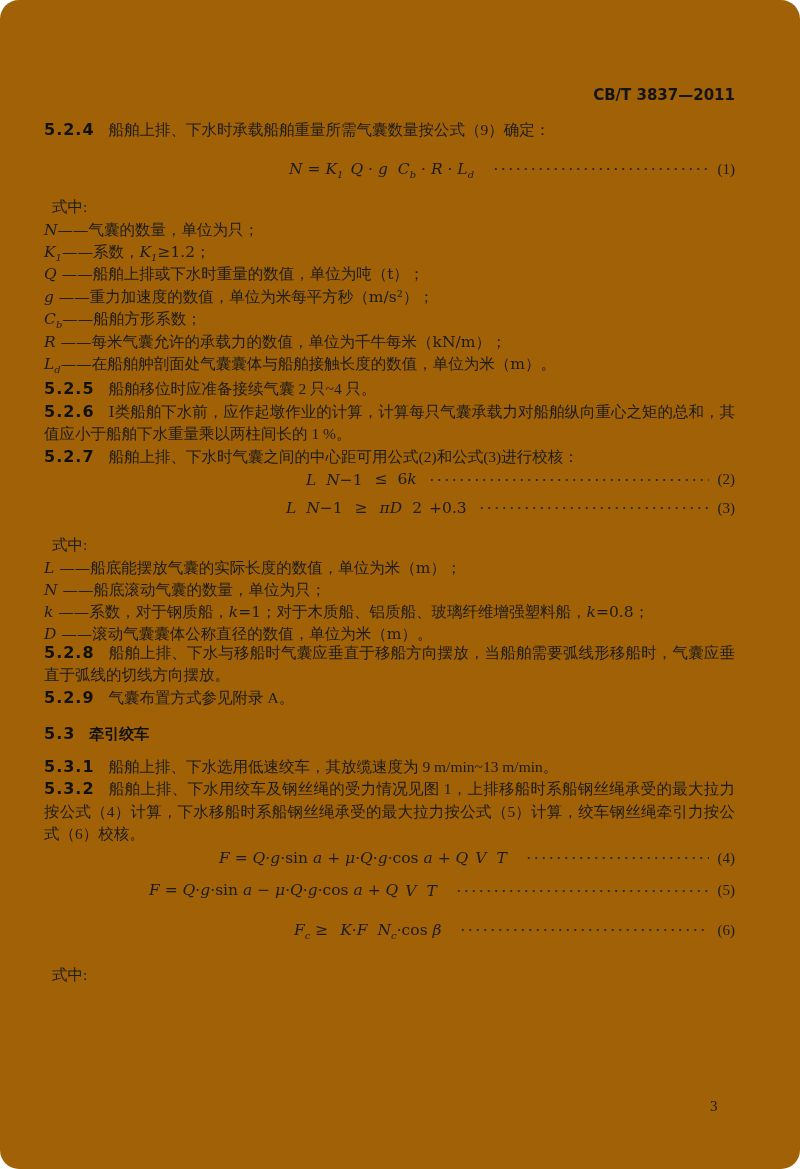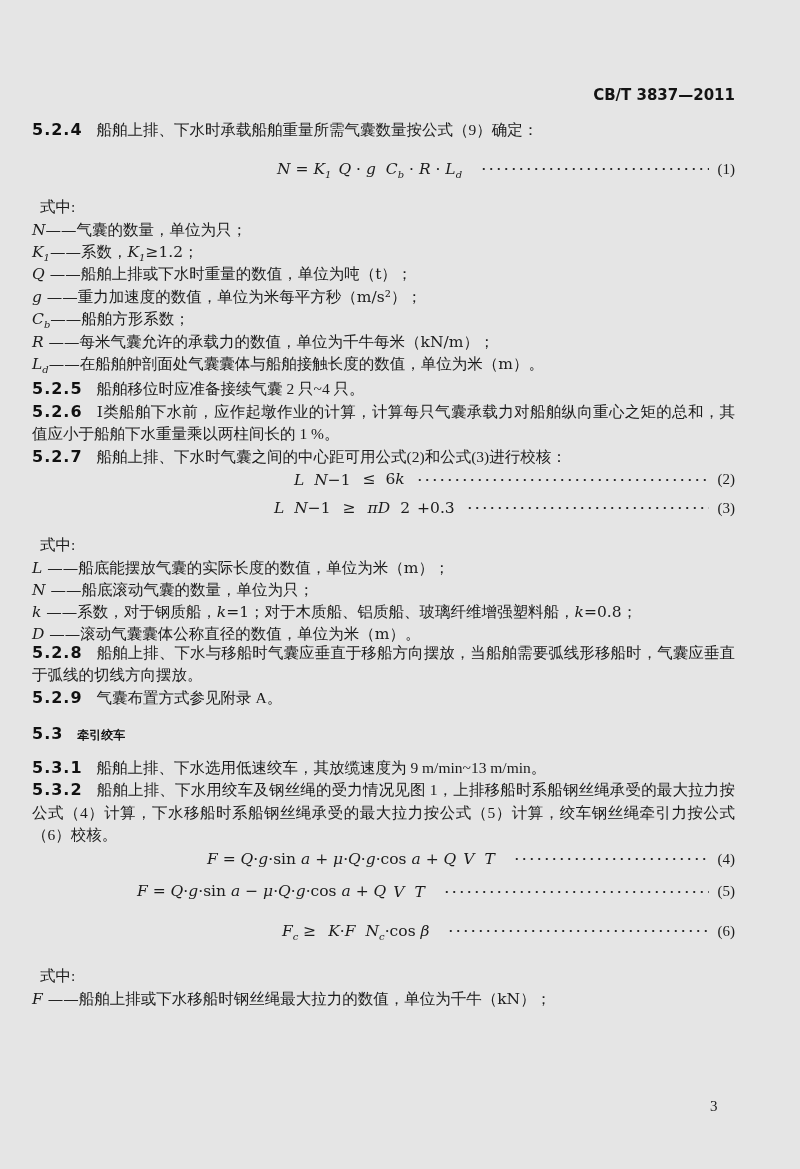--- a/index.html
+++ b/index.html
@@ -1,38 +1,38 @@
 <!DOCTYPE html>
 <html><head>
 <meta charset="utf-8">
 <style>
   html,body{margin:0;padding:0;background:#ffffff;}
   .page{
     width:800px;height:1169px;box-sizing:border-box;
-    background:#e5e5e5;position:relative;overflow:hidden;
-    padding:0 65px 0 32px;
+    background:#a16207;position:relative;overflow:hidden;
+    padding:0 65px 0 44px;
     font-family:"Liberation Serif","DejaVu Serif",serif;
     color:#1b1b1b;
-    font-size:15.5px;line-height:22.5px;
+    font-size:15.5px;line-height:22.5px;border-radius:19px;
   }
   .header{padding-top:86px;text-align:right;line-height:18px;}
   .std-no{
     font-family:"DejaVu Sans","Liberation Sans",sans-serif;
     font-weight:bold;font-size:15px;letter-spacing:0px;color:#141414;
   }
   p{margin:0;}
   .clause{text-align:justify;}
   .cnum{
     font-family:"DejaVu Sans","Liberation Sans",sans-serif;
     font-weight:bold;font-size:16px;color:#111;
     margin-right:14px;letter-spacing:1px;
   }
   .h2title{
     font-family:"DejaVu Sans","Liberation Sans",sans-serif;
-    font-weight:bold;font-size:12px;color:#111;
+    font-weight:bold;font-size:15px;color:#111;
   }
   
   .formula-row{display:flex;align-items:center;}
   .eq{display:inline-flex;align-items:center;white-space:pre;}
   .mi{font-style:italic;font-family:"DejaVu Serif",serif;white-space:pre;}
   .mu{font-style:normal;font-family:"DejaVu Serif",serif;white-space:pre;}
   .mrow{display:inline;white-space:pre;}
   sub.msub{font-size:10px;line-height:0;font-style:italic;font-family:"DejaVu Serif",serif;}
   .frac{display:inline-flex;flex-direction:row;align-items:center;margin:0 2px;}
   .fnum,.fden{line-height:17px;padding:0 5px;white-space:pre;}
@@ -142,19 +142,16 @@
     <span class="fno">(5)</span>
   </div>
 
   <div class="formula-row m-f6" style="margin-left:250px;">
     <span class="eq"><span class="mrow"><span class="mi">F</span><sub class="msub">c</sub><span class="mu"> ≥ </span></span><span class="frac"><span class="fnum"><span class="mi">K</span><span class="mu">·</span><span class="mi">F</span></span><span class="fbar"></span><span class="fden"><span class="mi">N</span><sub class="msub">c</sub><span class="mu">·cos </span><span class="mi">β</span></span></span></span>
     <span class="leader"></span>
     <span class="fno">(6)</span>
   </div>
 
   <p class="shizhong m-sz3">式中:</p>
-  <div class="varlist3">
-    <p class="varline"><span class="mi">F</span><span class="mu"> ——船舶上排或下水移船时钢丝绳最大拉力的数值，单位为千牛（kN）；</span></p>
-  </div>
 
   <div class="page-no">3</div>
 
 </div>
 
 </body></html>

